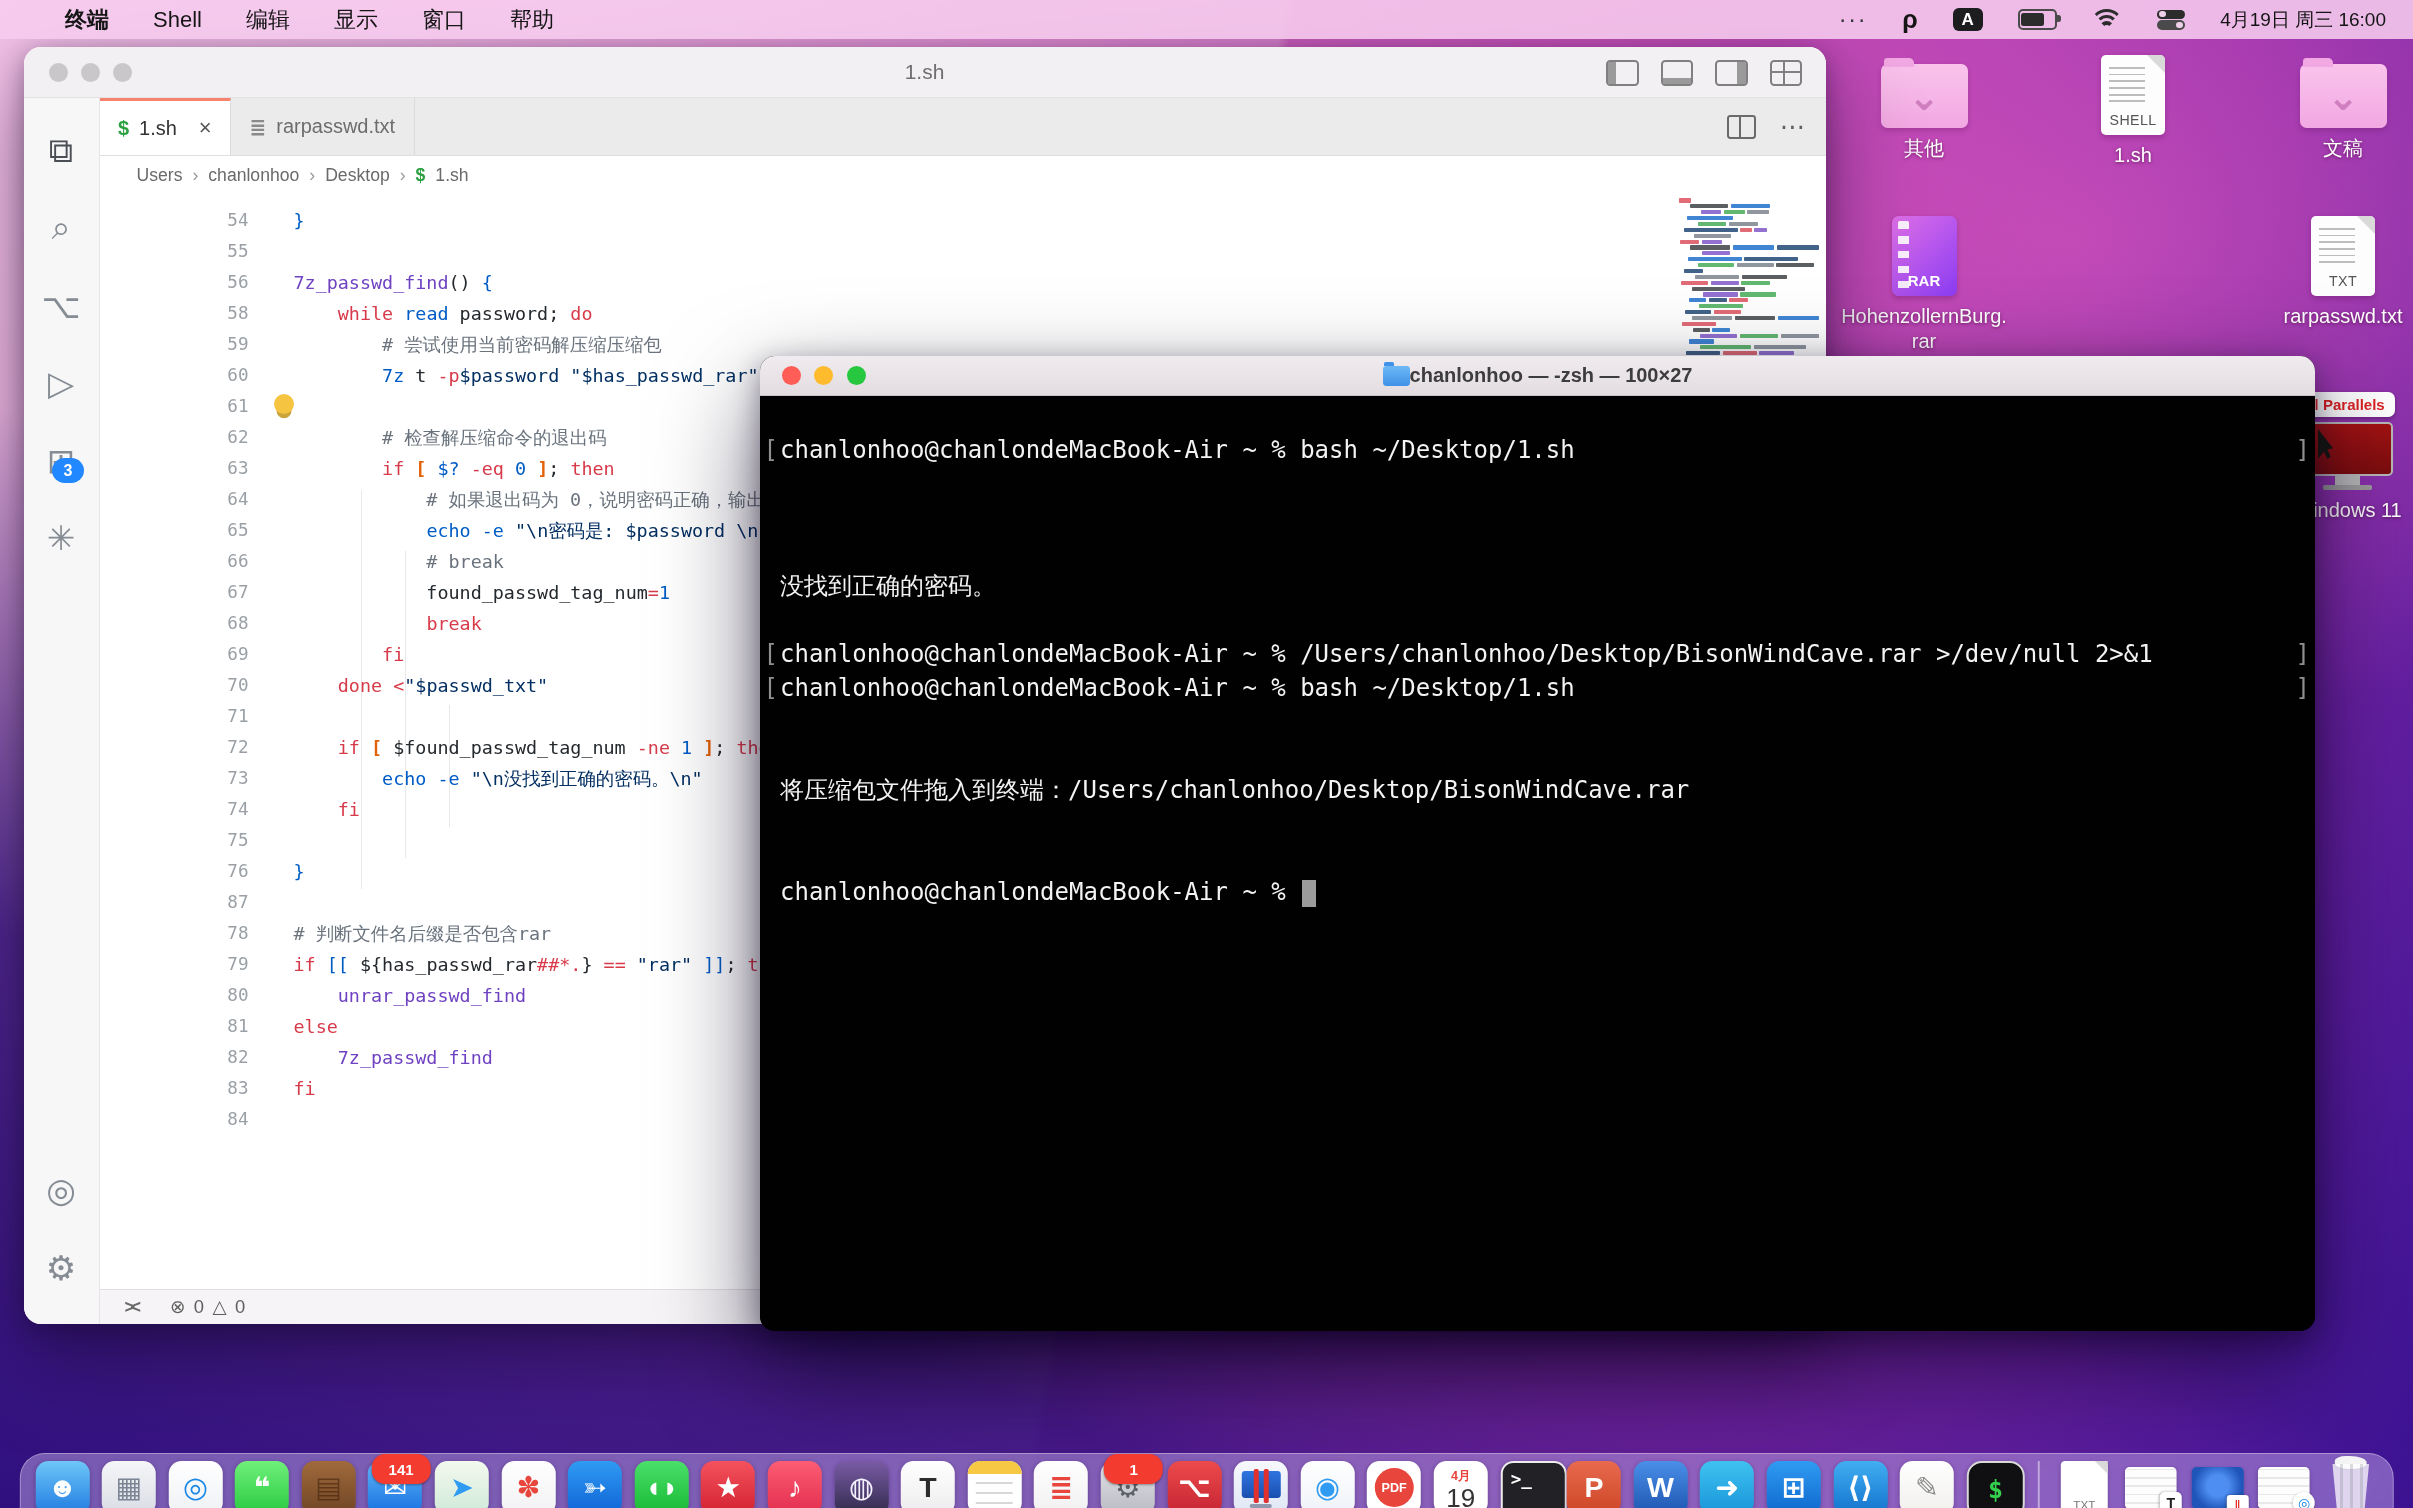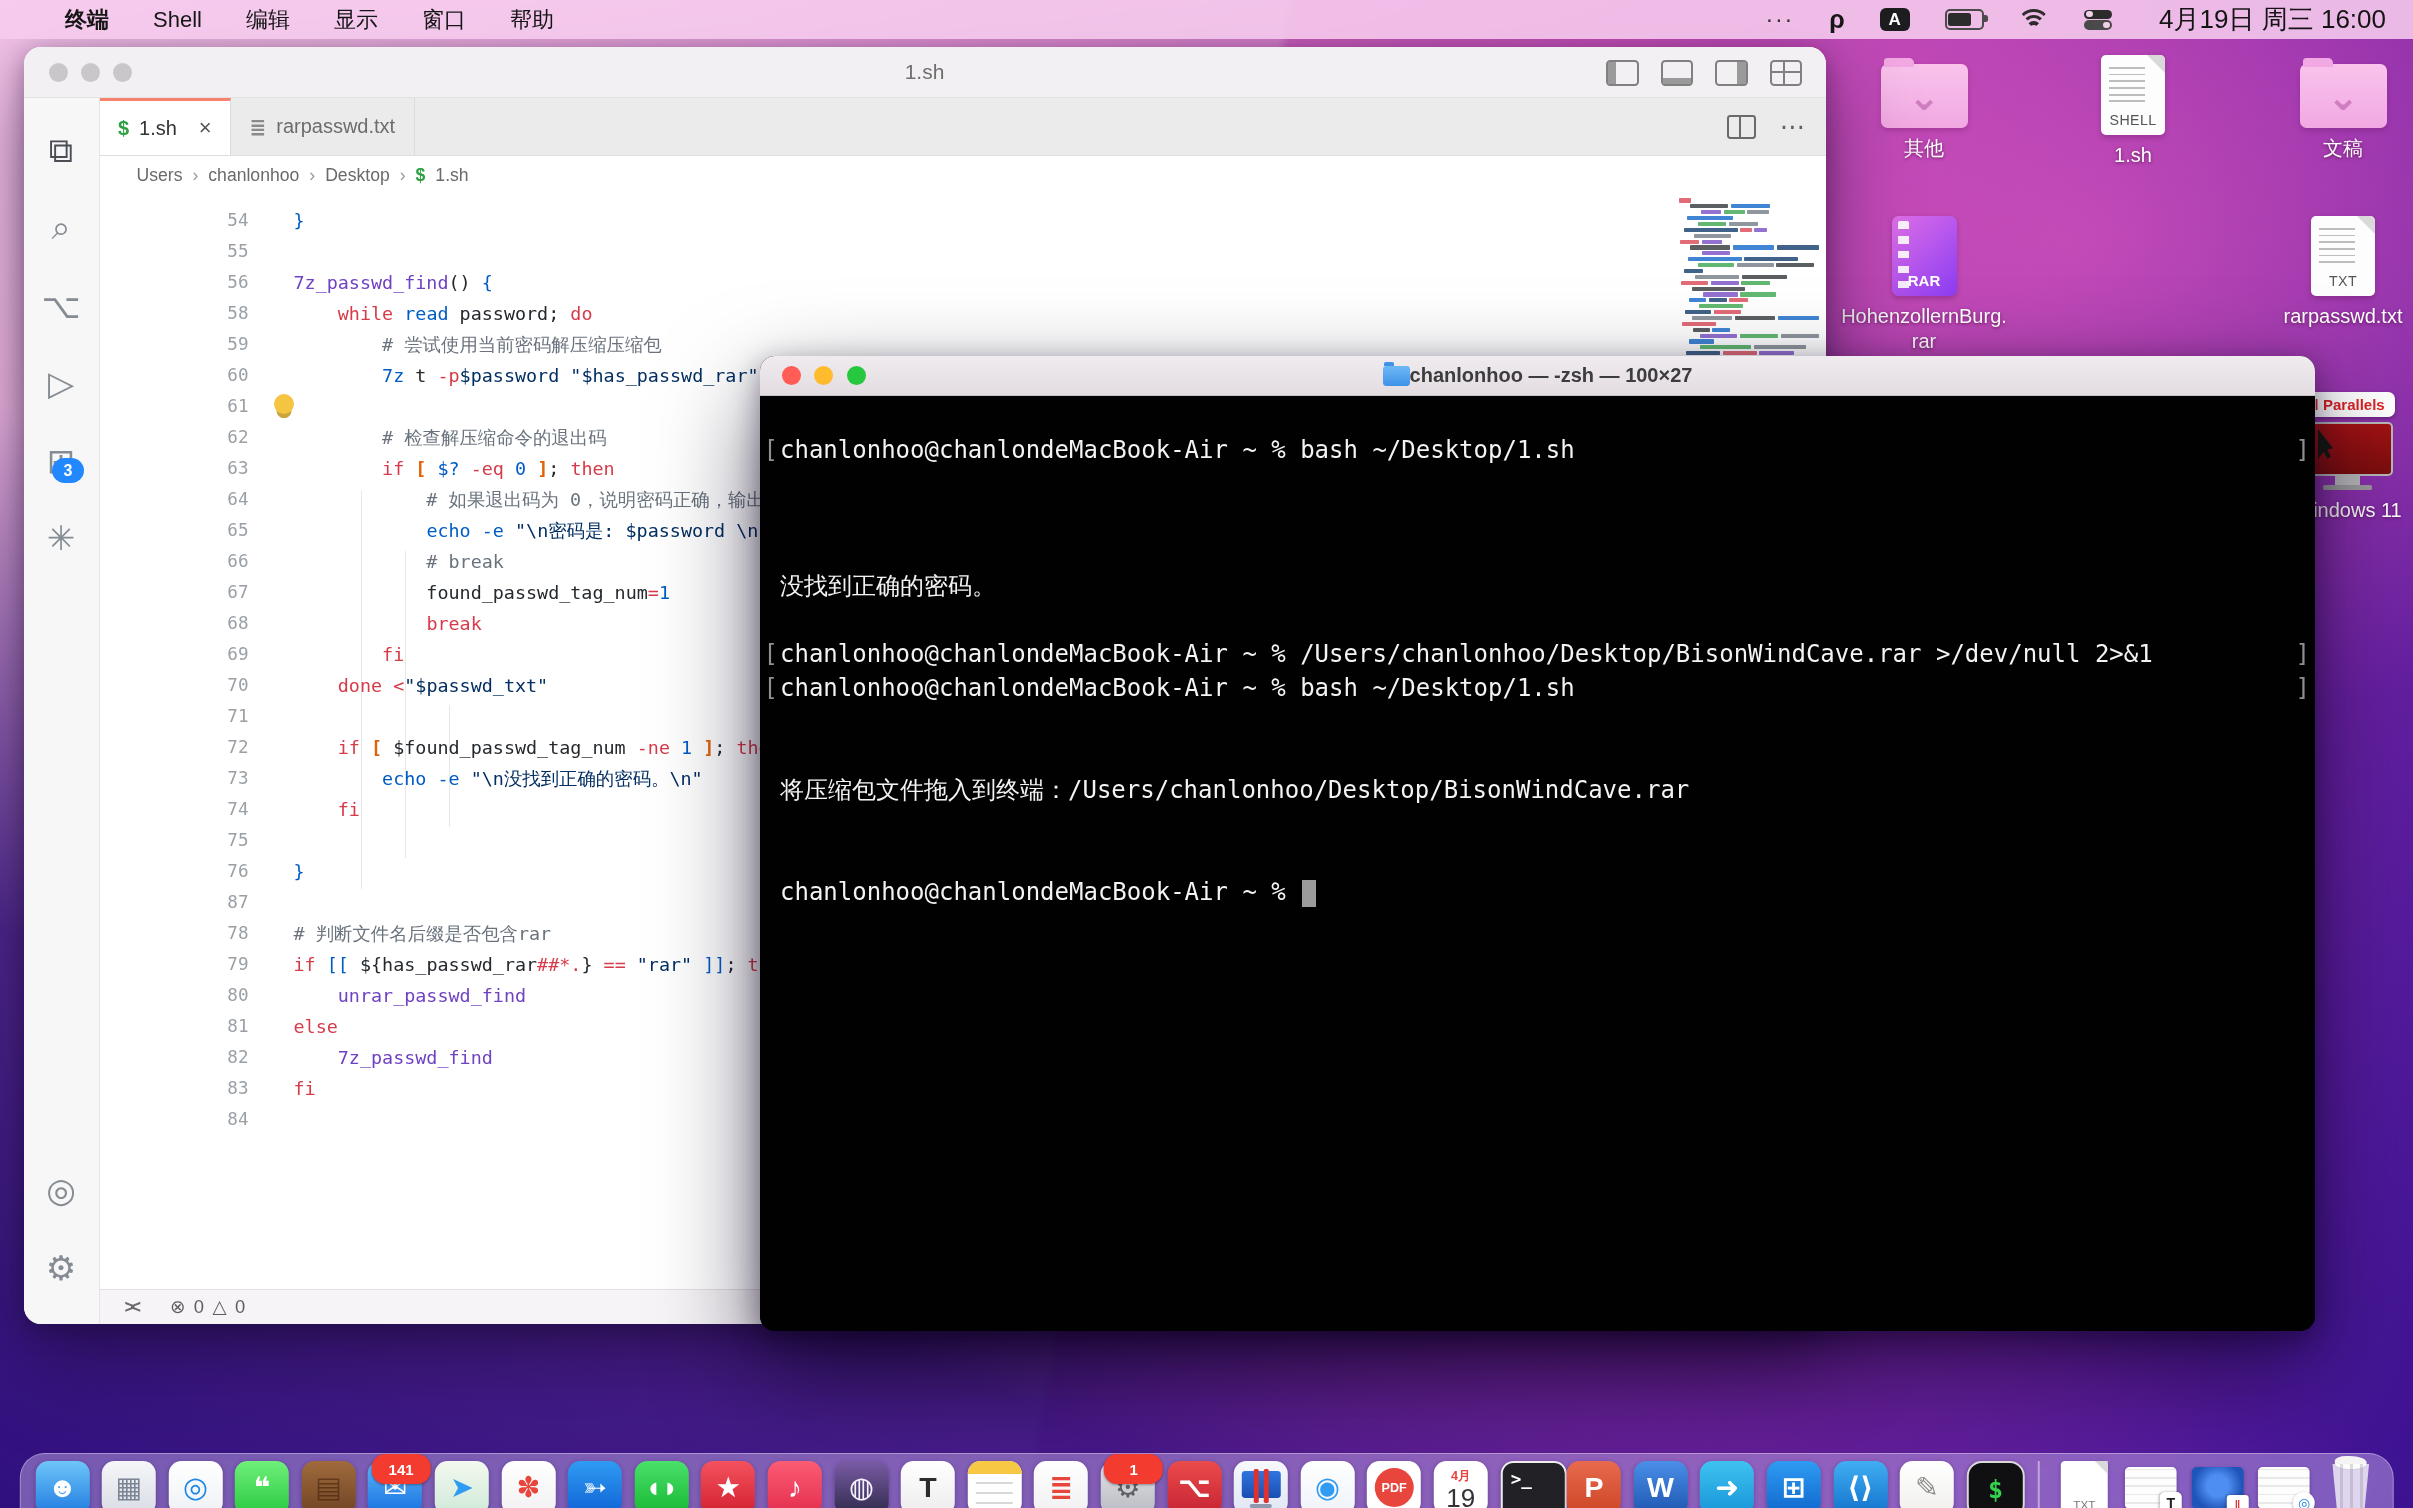--- a/index.html
+++ b/index.html
@@ -31,21 +31,21 @@
   .wifi i{position:absolute;left:50%;transform:translateX(-50%);border:3.4px solid #2c2c2c;
     border-color:#2c2c2c transparent transparent transparent;border-radius:50%;}
   .wifi i:nth-child(1){width:28.5px;height:28.5px;top:0;}
   .wifi i:nth-child(2){width:17.6px;height:17.6px;top:6.7px;}
   .wifi i:nth-child(3){width:7.5px;height:7.5px;top:12.6px;border-width:4.2px;}
   .cc{width:28.5px;height:20px;position:relative;}
   .cc span{position:absolute;left:0;width:28.5px;height:9.2px;border-radius:5px;background:#2c2c2c;}
   .cc span:nth-child(1){top:0;} .cc span:nth-child(2){bottom:0;background:#4a4a4a;}
   .cc span i{position:absolute;top:1.3px;width:6.7px;height:6.7px;border-radius:50%;background:#efd0e8;}
   .cc span:nth-child(1) i{left:2.5px;} .cc span:nth-child(2) i{right:2.5px;}
-  .clock{font-size:26px;color:#141414;margin-left:12px;}
+  .clock{font-size:19px;color:#141414;}
   
   .window{position:absolute;border-radius:17px;box-shadow:0 34px 84px rgba(20,5,40,.5),0 6.7px 23.5px rgba(20,5,40,.35);}
   .lights{display:flex;gap:13.4px;}
   .light{width:19px;height:19px;border-radius:50%;}
   
   .vscode{left:23.5px;top:47px;width:1802px;height:1277px;z-index:20;background:#fff;overflow:hidden;}
   .vs-titlebar{height:50px;background:#f2f0f2;display:flex;align-items:center;position:relative;border-bottom:0.8px solid #e3e1e3;}
   .vs-titlebar .lights{margin-left:25px;}
   .vs-title{position:absolute;left:0;right:0;text-align:center;color:#6f6f6f;font-size:21px;}
   .vs-layout-icons{position:absolute;right:23.5px;top:13.4px;display:flex;gap:22px;}

